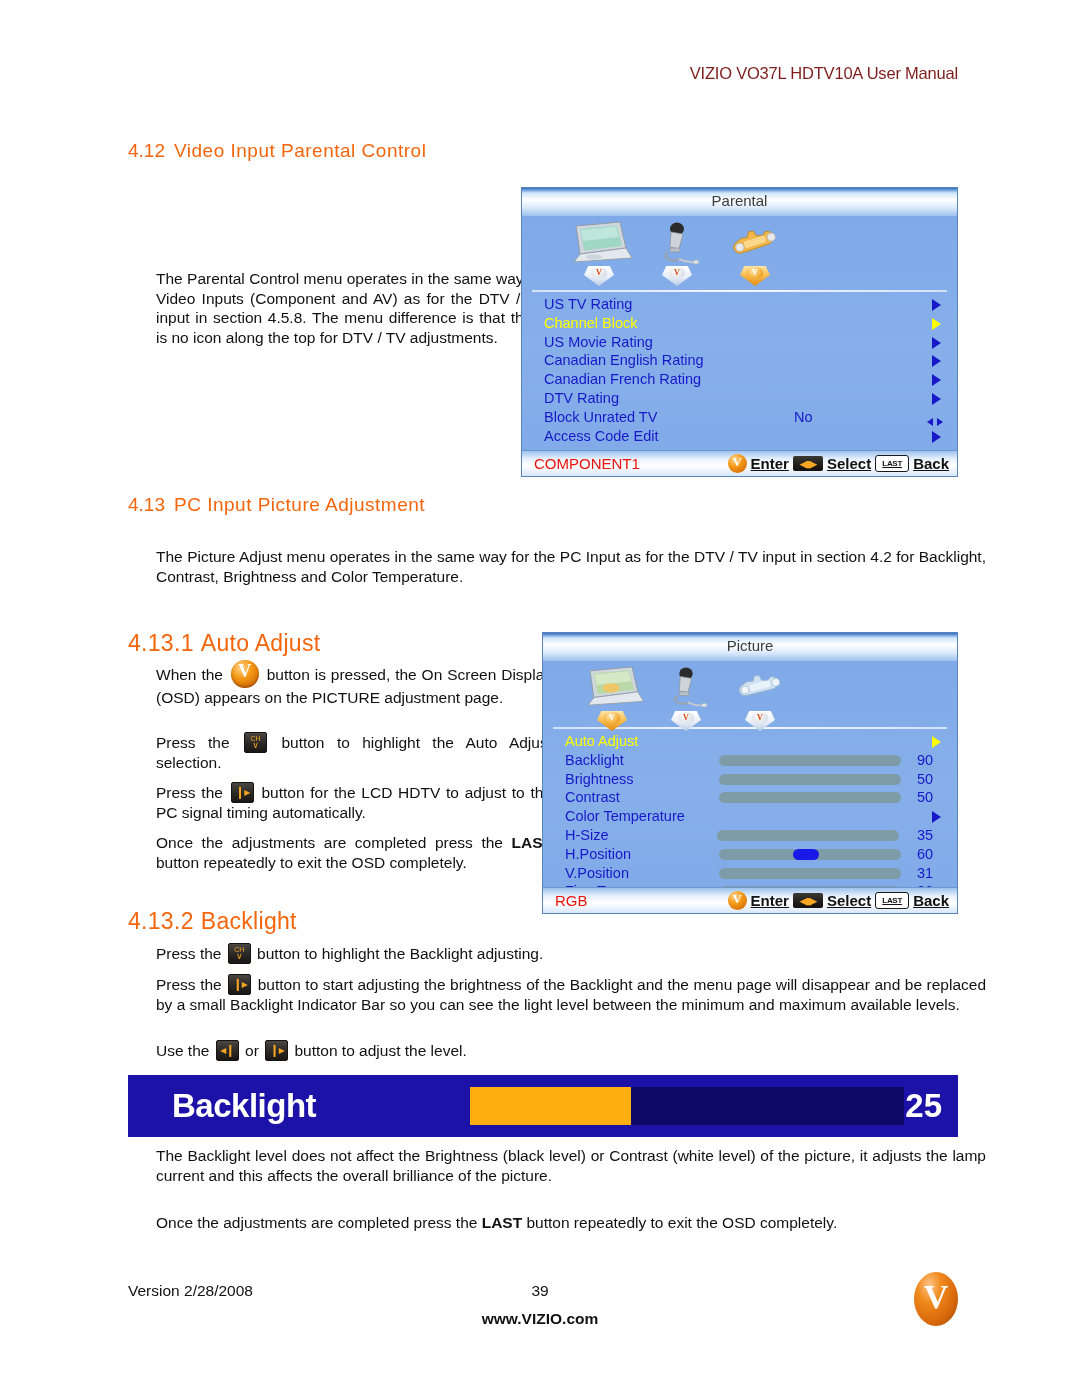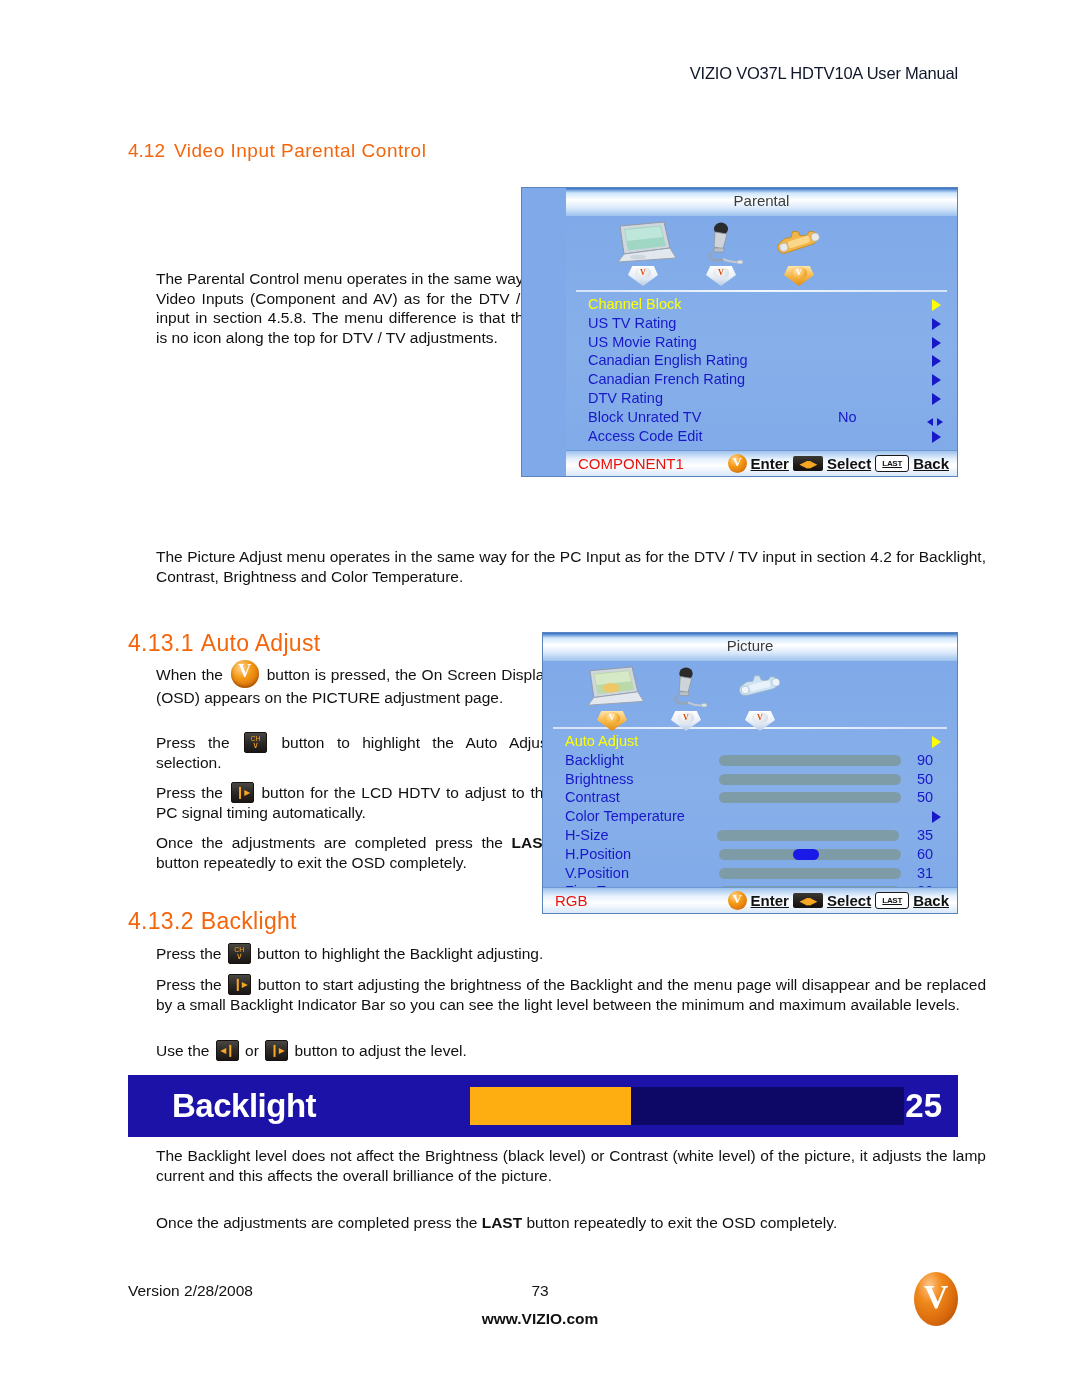--- a/index.html
+++ b/index.html
@@ -25,21 +25,21 @@
 
   
   .doc-header {
     position: absolute;
     left: 0;
     top: 64px;
     width: 958px;
     text-align: right;
     font-size: 16.5px;
     letter-spacing: -0.2px;
-    color: #0f172a;
+    color: #7f1d1d;
   }
 
   
   .h1 {
     position: absolute;
     color: #f4650c;
     font-size: 19px;
     letter-spacing: 0.5px;
     white-space: nowrap;
     font-weight: 500;
@@ -369,21 +369,21 @@
 <div class="page">
 
   <div class="doc-header">VIZIO VO37L HDTV10A User Manual</div>
 
   <div class="h1" style="left:128px; top:140px;">
     <span class="num">4.12</span><span>Video Input Parental Control</span>
   </div>
 
   <div class="para" style="left:128px; top:269px; width:390px;">The Parental Control menu operates in the same way for Video Inputs (Component and AV) as for the DTV / TV input in section 4.5.8.  The menu difference is that there is no icon along the top for DTV / TV adjustments.</div>
 
-  <div class="osd" style="left:521px; top:187px; width:437px; height:290px;padding-left:44px;">
+  <div class="osd" style="left:521px; top:187px; width:437px; height:290px;">
     <div class="osd-titlebar">
       <div class="t">Parental</div>
     </div>
     <div class="osd-body" style="height:262px;">
 
       <div class="osd-icons">
 
         <div class="icon-slot" style="left:38px;">
           <div class="icon-art">
             <svg width="78" height="46" viewBox="0 0 78 46">
@@ -436,26 +436,26 @@
             <div class="hex"></div>
               <div class="inner">V</div>
           </div>
         </div>
       </div>
 
       <div class="osd-sep"></div>
 
       <div class="osd-list">
 
+        <div class="osd-row">
+          <span class="lbl">US TV Rating</span>
+          <span class="arrow"></span>
+        </div>
         <div class="osd-row sel">
           <span class="lbl">Channel Block</span>
-          <span class="arrow"></span>
-        </div>
-        <div class="osd-row">
-          <span class="lbl">US TV Rating</span>
           <span class="arrow"></span>
         </div>
         <div class="osd-row">
           <span class="lbl">US Movie Rating</span>
           <span class="arrow"></span>
         </div>
         <div class="osd-row">
           <span class="lbl">Canadian English Rating</span>
           <span class="arrow"></span>
         </div>
@@ -490,20 +490,23 @@
           <span>Enter</span>
           <span class="mini-pad">◀▮▶</span>
           <span>Select</span>
           <span class="mini-last">LAST</span>
           <span>Back</span>
         </div>
       </div>
     </div>
   </div>
 
+  <div class="h1" style="left:128px; top:494px;">
+    <span class="num">4.13</span><span>PC Input Picture Adjustment</span>
+  </div>
 
   <div class="para" style="left:128px; top:547px; width:830px;">The Picture Adjust menu operates in the same way for the PC Input as for the DTV / TV input in section 4.2 for Backlight, Contrast, Brightness and Color Temperature.</div>
 
   <div class="h2" style="left:128px; top:630px;">
     <span class="num">4.13.1</span><span>Auto Adjust</span>
   </div>
 
   <div class="para" style="left:128px; top:660px; width:396px;">
     <span>When the</span>
     <span class="vbtn"></span>
@@ -709,17 +712,17 @@
 
   <div class="para" style="left:128px; top:1146px; width:830px;">The Backlight level does not affect the Brightness (black level) or Contrast (white level) of the picture, it adjusts the lamp current and this affects the overall brilliance of the picture.</div>
 
   <div class="para nojustify" style="left:128px; top:1213px; width:830px;">
     <span>Once the adjustments are completed press the</span>
     <b>LAST</b>
     <span>button repeatedly to exit the OSD completely.</span>
   </div>
 
   <div class="foot" style="left:128px; top:1282px;">Version 2/28/2008</div>
-  <div class="foot" style="left:0px; top:1282px; width:1080px; text-align:center;">73</div>
+  <div class="foot" style="left:0px; top:1282px; width:1080px; text-align:center;">39</div>
   <div class="foot" style="left:0px; top:1310px; width:1080px; text-align:center; font-weight:bold;">www.VIZIO.com</div>
   <div class="vizio-logo" style="left:914px; top:1272px;"></div>
 
 </div>
 
 </body></html>

